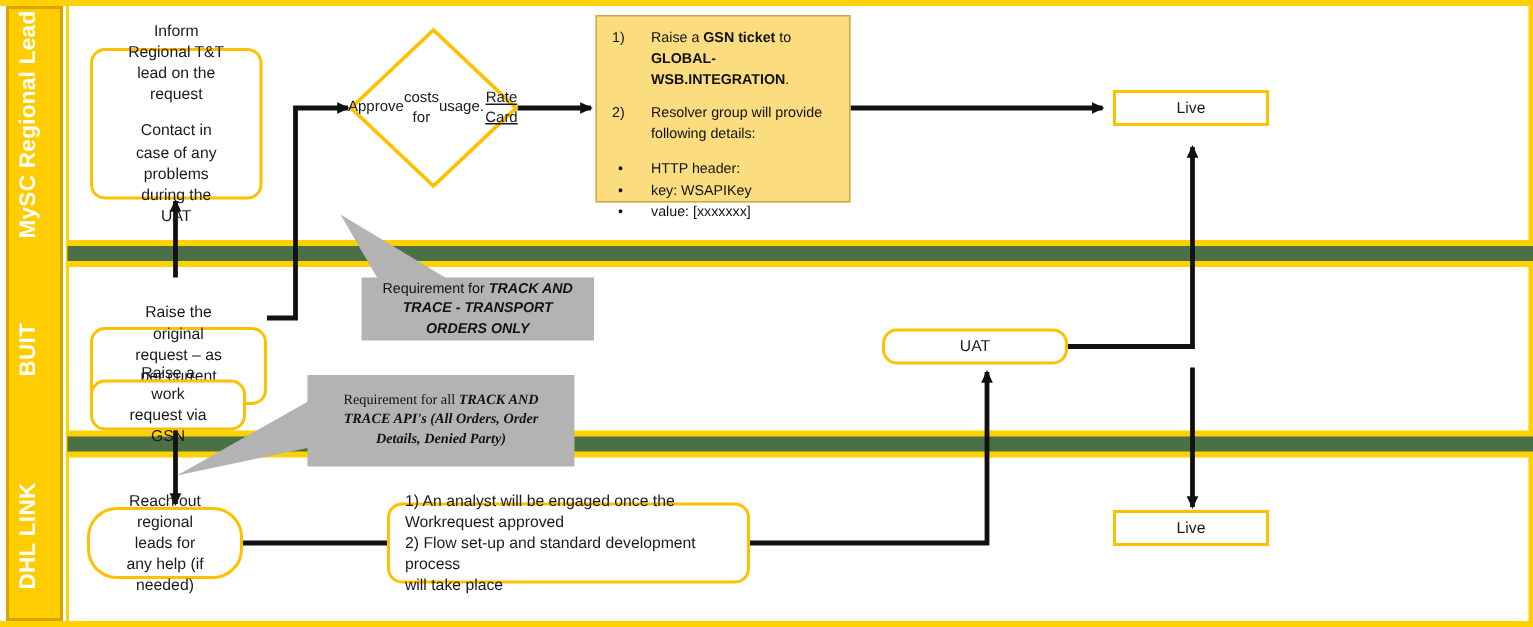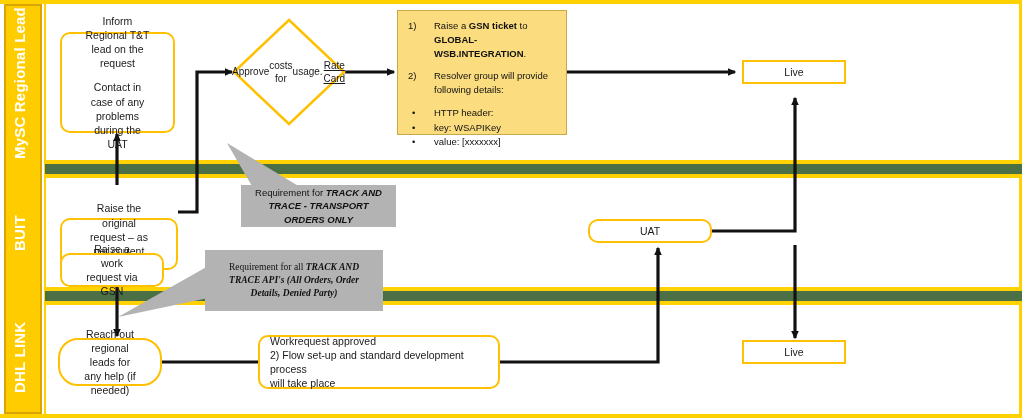--- a/index.html
+++ b/index.html
@@ -337,20 +337,21 @@
   <div class="node sharp" style="left:58px; top:338px; width:104px; height:48px;border-radius:20px;">
     <div>
       <div>Reach out  regional</div>
       <div>leads for any help (if</div>
       <div>needed)</div>
     </div>
   </div>
 
   <div class="node rounded" style="left:258px; top:335px; width:242px; height:54px; justify-content:flex-start; text-align:left; padding-left:10px;">
     <div>
+      <div>1) An analyst will be engaged once the</div>
       <div>Workrequest approved</div>
       <div>2) Flow set-up and standard development process</div>
       <div>will take place</div>
     </div>
   </div>
 
   <div class="node sharp" style="left:742px; top:340px; width:104px; height:24px;">
     <span>Live</span>
   </div>
 

